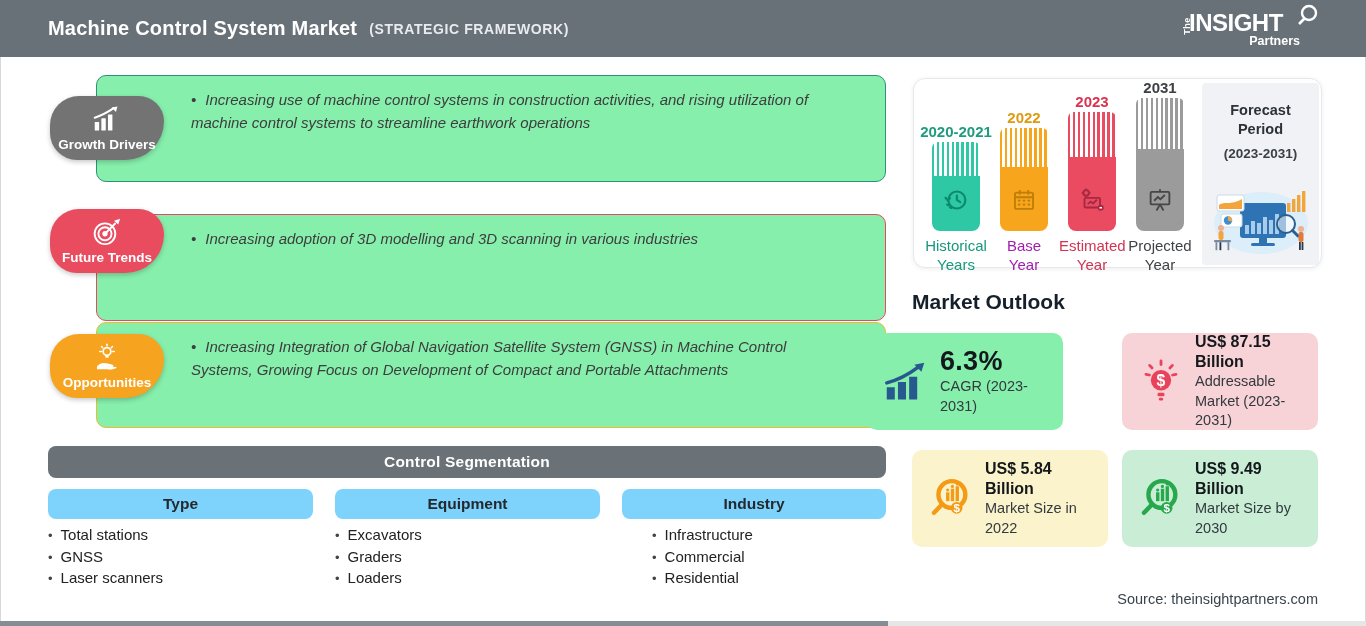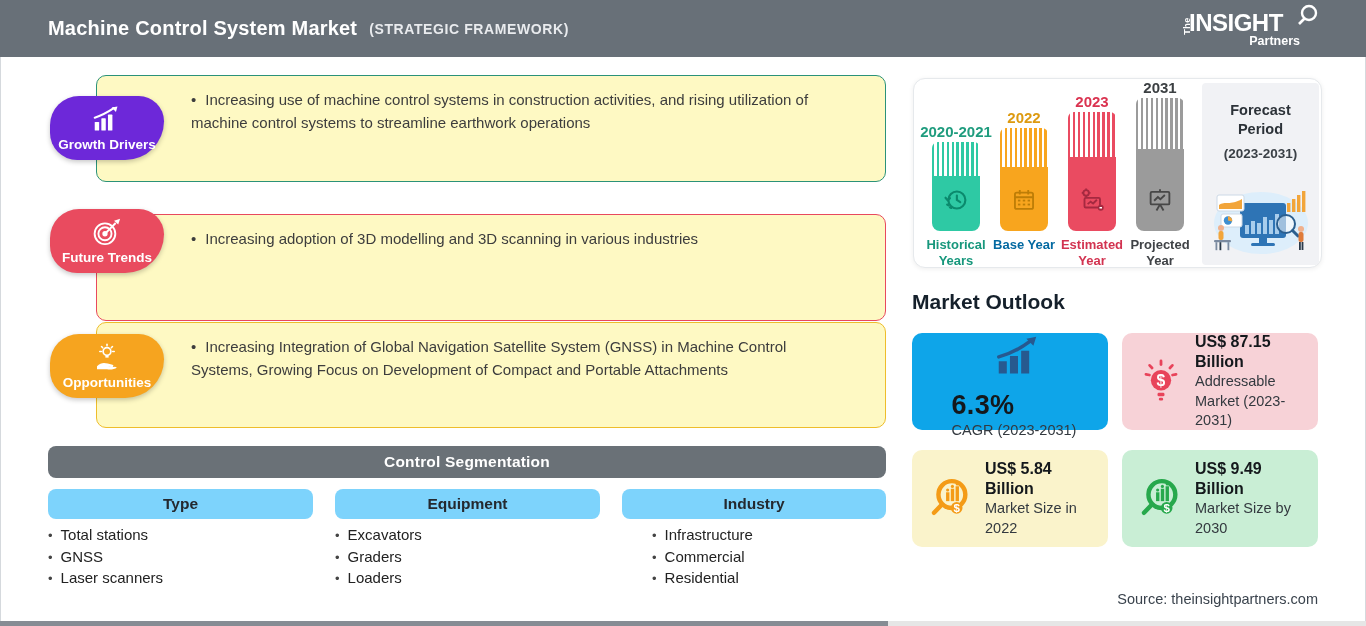--- a/index.html
+++ b/index.html
@@ -17,32 +17,32 @@
               transform:rotate(-90deg); }
   .logo-insight { position:absolute; left:7px; top:1px; font-size:24px; font-weight:bold; letter-spacing:-.5px; }
   .logo-partners { position:absolute; right:14px; top:26px; font-size:12.5px; font-weight:bold; }
   .logo-glass { position:absolute; right:-6px; top:-4px; }
 
   
   .edge-l,.edge-r { position:absolute; top:57px; bottom:5px; width:1px; background:#d5d9dd; }
   .edge-l { left:0; } .edge-r { right:0; }
 
   
-  .dbox { position:absolute; left:96px; width:790px; background:#fef9c3; border-radius:10px; }
+  .dbox { position:absolute; left:96px; width:790px; background:#86efac; border-radius:10px;font-style:italic; }
   .dbox1 { top:75px; height:107px; border:1.6px solid #2b9279; }
   .dbox2 { top:214px; height:107px; border:1.6px solid #e8495e; }
   .dbox3 { top:322px; height:106px; border:1.6px solid #eebd2b; }
   .dbox-bullet { position:absolute; left:94px; top:13px; width:648px; font-size:15px; line-height:22.5px;
                  color:#3d3d3d; }
   .dbox-bullet::before { content:"•"; margin-right:9px; color:#3d3d3d; }
 
   .badge { position:absolute; left:50px; width:114px; height:64px; display:flex; flex-direction:column;
            align-items:center; justify-content:center; gap:2px; color:#fff;
            border-radius:30px 26px 40px 28px; box-shadow:0 2px 5px rgba(0,0,0,.22); }
-  .badge1 { top:96px;  background:#6d28d9; }
+  .badge1 { top:96px;  background:#737373; }
   .badge2 { top:209px; background:#e94b5f; }
   .badge3 { top:334px; background:#f6a41f; }
   .badge-label { font-size:13.5px; font-weight:bold; }
   .badge-icon { height:30px; display:flex; align-items:center; }
 
   
   .seg-title { position:absolute; left:48px; top:446px; width:838px; height:32px; background:#6a7177;
                border-radius:8px; color:#fff; font-size:15.5px; font-weight:bold;
                display:flex; align-items:center; justify-content:center; letter-spacing:.2px; }
   .seg-head { position:absolute; top:489px; height:30px; background:#7dd3fc; border-radius:8px;
@@ -77,37 +77,37 @@
   .solid .bar-icon { position:absolute; left:50%; bottom:12px; transform:translateX(-50%); }
   .tb1 .stripes { background:repeating-linear-gradient(90deg,#2ec9a4 0 2.4px,#ffffff 2.4px 4.9px); }
   .tb1 .solid   { background:#2ec9a4; }
   .tb2 .stripes { background:repeating-linear-gradient(90deg,#f8a51e 0 2.4px,#ffffff 2.4px 4.9px); }
   .tb2 .solid   { background:#f8a51e; }
   .tb3 .stripes { background:repeating-linear-gradient(90deg,#ea4b61 0 2.4px,#ffffff 2.4px 4.9px); }
   .tb3 .solid   { background:#ea4b61; }
   .tb4 .stripes { background:repeating-linear-gradient(90deg,#9b9b9b 0 2.4px,#ffffff 2.4px 4.9px); }
   .tb4 .solid   { background:#9b9b9b; }
   .tbar-role { position:absolute; top:158px; left:50%; transform:translateX(-50%); width:66px;
-               text-align:center; font-size:13px; font-weight:bold; line-height:1.25; }
+               text-align:center; font-size:15px; font-weight:normal; line-height:1.25; }
   .tb1 .tbar-role { color:#17977c; }
-  .tb2 .tbar-role { color:#0369a1; }
+  .tb2 .tbar-role { color:#a21caf; }
   .tb3 .tbar-role { color:#d23350; }
   .tb4 .tbar-role { color:#3f4246; }
 
   .forecast { position:absolute; left:288px; top:4px; width:117px; height:182px; background:#f1f2f5;
               border-radius:4px; text-align:center; }
   .forecast-title { margin:18px auto 0; width:86px; font-size:14.5px; font-weight:bold; color:#2c3238; line-height:1.3; }
   .forecast-range { margin-top:7px; font-size:13.5px; font-weight:bold; color:#3a4046; }
   .forecast-illu { position:absolute; left:50%; transform:translateX(-50%); bottom:6px; }
 
   
   .mo-title { position:absolute; left:912px; top:290px; font-size:21px; font-weight:bold; color:#15202b; }
   .mo-card { position:absolute; width:196px; height:97px; border-radius:10px; display:flex;
              align-items:center; gap:11px; padding-left:16px; }
-  .mo-card1 { left:912px;  top:333px; background:#0ea5e9;flex-direction:column; }
+  .mo-card1 { left:867px;  top:333px; background:#86efac; }
   .mo-card2 { left:1122px; top:333px; background:#f7d2d7; }
   .mo-card3 { left:912px;  top:450px; background:#faf3cb; }
   .mo-card4 { left:1122px; top:450px; background:#c9eed5; }
   .mo-icon { flex:0 0 46px; display:flex; align-items:center; justify-content:center; }
   .mo-text { display:flex; flex-direction:column; padding-right:8px; }
   .mo-value-big { font-size:27px; font-weight:bold; color:#14181c; letter-spacing:.3px; }
   .mo-value { font-size:16px; font-weight:bold; color:#14181c; line-height:1.25; }
   .mo-label { font-size:14.5px; color:#33393f; line-height:1.35; }
   .c-blue   { color:#27598f; }
   .c-red    { color:#e8435a; }

